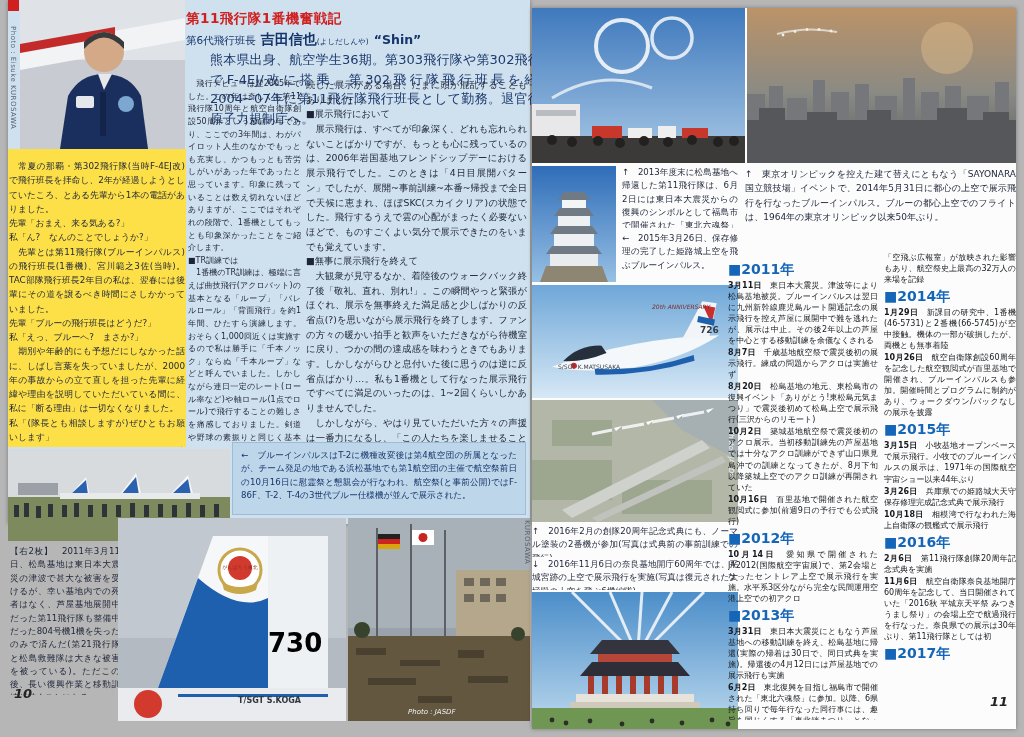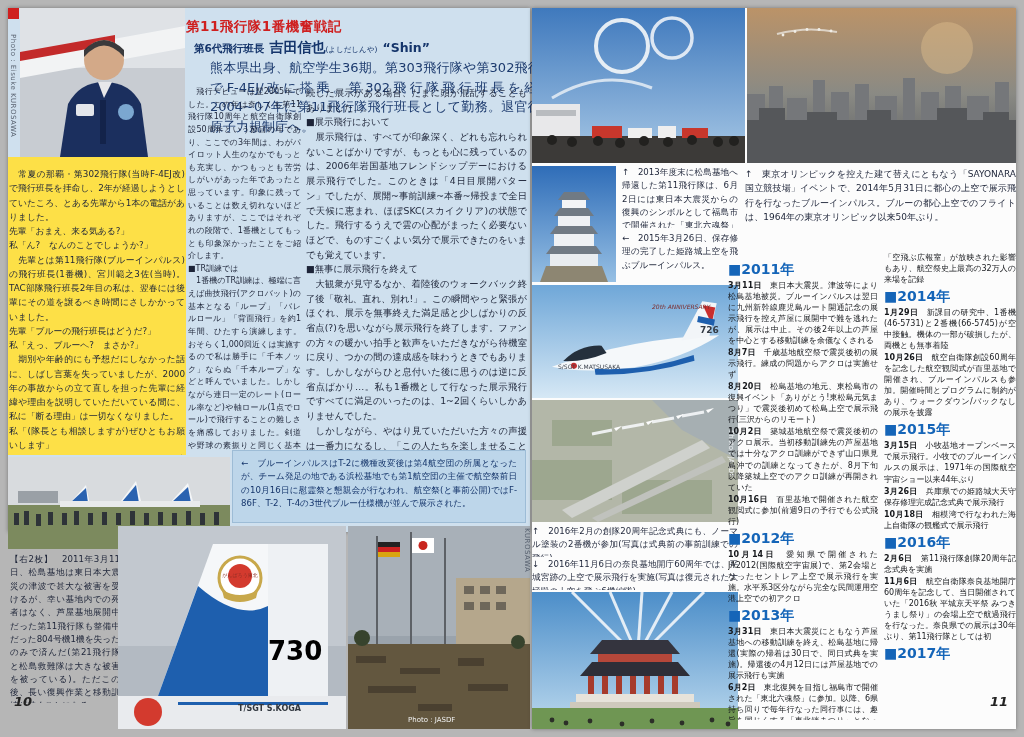--- a/index.html
+++ b/index.html
@@ -1,44 +1,44 @@
 <!DOCTYPE html>
 <html><head>
 <meta charset="utf-8">
 <style>
   html,body{margin:0;padding:0;background:#b6b6b6;font-family:"DejaVu Sans","Liberation Sans",sans-serif;}
   #stage{position:relative;width:1024px;height:737px;background:#b6b6b6;overflow:hidden;}
   .abs{position:absolute;}
   .page{background:#fdfdfd;box-shadow:0 0 4px rgba(0,0,0,.35);}
-  #page-left{left:8px;top:8px;width:522px;height:524px;background:#cfe0ee;}
+  #page-left{left:8px;top:0;width:522px;height:524px;background:#cfe0ee;}
   #page-right{left:532px;top:8px;width:484px;height:721px;background:#fcfcfc;}
   .photo{overflow:hidden;background:#888;}
   .photo svg{display:block;}
   .vcredit{writing-mode:vertical-rl;font-size:7px;color:#5a6472;letter-spacing:.5px;}
   .jp{color:#1d2438;}
   .pre{white-space:pre-line;}
   .just{text-align:justify;}
   h1.title{margin:0;font-size:13.5px;font-weight:bold;color:#cf1f1f;letter-spacing:.5px;}
-  .sub-role{font-size:10.5px;font-weight:bold;color:#15356b;margin-left:8px;}
+  .sub-role{font-size:10.5px;font-weight:normal;color:#15356b;}
   .sub-name{font-size:14px;font-weight:bold;color:#15356b;}
   .sub-kana{font-size:7.5px;color:#15356b;}
   .sub-call{font-size:12.5px;font-weight:bold;color:#15356b;}
   .bio{font-size:13px;line-height:1.5;color:#1c3a6e;margin-left:24px;}
   .colnarrow{font-size:8px;line-height:1.58;}
   .colwide{font-size:9.3px;line-height:1.58;}
   .sidebar{background:#fde047;font-size:8.8px;line-height:1.62;padding:10px 1px;box-sizing:border-box;}
   .bluebox{background:#bdd6ea;border:1px solid #9dbcd6;font-size:8.6px;line-height:1.55;padding:6px 8px;box-sizing:border-box;color:#15356b;}
   .smallcap{font-size:8.6px;line-height:1.55;}
   .pagenum{font-size:13px;font-weight:bold;font-style:italic;color:#222;}
   .tl-year{color:#1565b8;font-weight:bold;font-size:14px;margin:3px 0 1px 0;}
   .tl-entry{margin:0 0 1px 0;font-size:8px;line-height:1.38;text-align:justify;color:#16181c;}
   .tl-entry b{font-weight:bold;}
   .tlcol{overflow:hidden;}
   .photo-label{position:absolute;color:#1d1d22;}
-  .wm{color:#f2f2f2;font-size:7px;}
+  .wm{color:#f2f2f2;font-size:7px;font-style:italic;}
   .redmark{background:#cf1f1f;}
 </style>
 </head>
 <body>
 
 <div id="stage">
 
   <div id="page-left" class="abs page">
 
     <div class="abs redmark" style="left:0;top:0;width:11px;height:11px;"></div>

